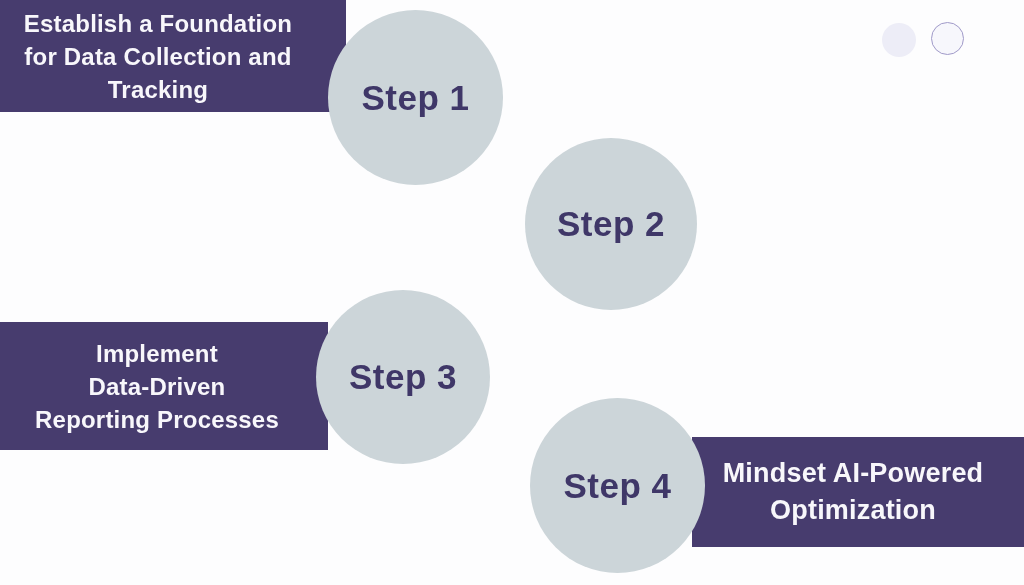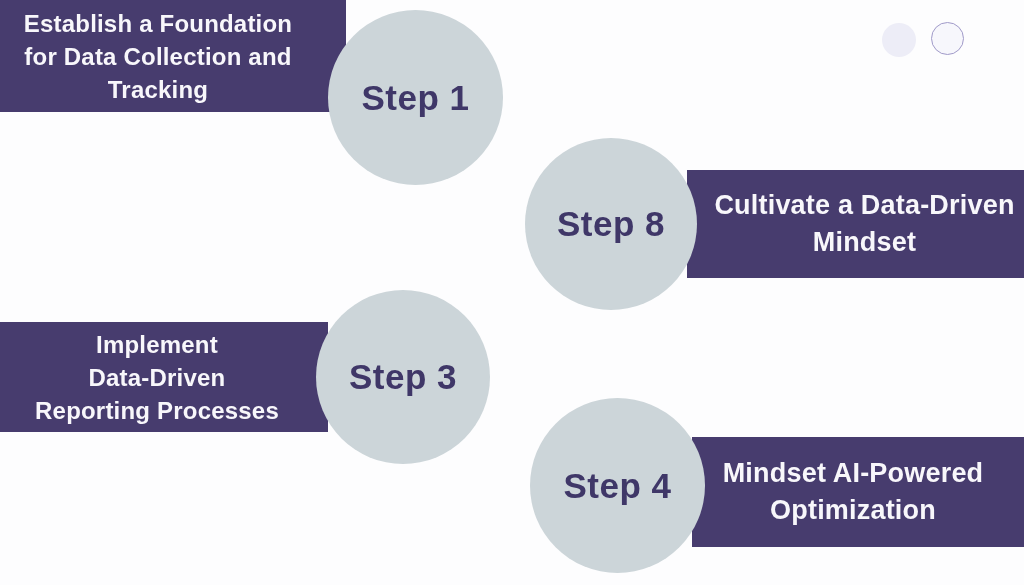--- a/index.html
+++ b/index.html
@@ -57,21 +57,21 @@
     font-weight:700;
     letter-spacing:0.5px;
   }
   
   .s1-banner{ left:0; top:42; width:346px; height:112px; padding-right:30px; }
   .s1-circle{ left:328px; top:10px; width:175px; height:175px; }
   
   .s2-banner{ left:687px; top:170px; width:337px; height:108px; padding-left:18px; }
   .s2-circle{ left:525px; top:138px; width:172px; height:172px; }
   
-  .s3-banner{ left:0; top:322px; width:328px; height:110px; padding-right:14px; }
+  .s3-banner{ left:0; top:322px; width:328px; height:128px; padding-right:14px; }
   .s3-circle{ left:316px; top:290px; width:174px; height:174px;justify-content:center; }
   
   .s4-banner{ left:692px; top:437px; width:332px; height:110px; padding-right:10px; }
   .s4-circle{ left:530px; top:398px; width:175px; height:175px; }
   
   .decor-dot{
     position:absolute;
     left:882px; top:23px;
     width:34px; height:34px;
     border-radius:50%;
@@ -96,26 +96,22 @@
 
   <div class="banner s1-banner">
     <div class="banner-title small">Establish a Foundation
 for Data Collection and
 Tracking</div>
   </div>
   <div class="circle s1-circle">
     <div class="step-label">Step 1</div>
   </div>
 
-  <div class="banner s2-banner">
-    <div class="banner-title large">Cultivate a Data-Driven
-Mindset</div>
-  </div>
   <div class="circle s2-circle">
-    <div class="step-label">Step 8</div>
+    <div class="step-label">Step 2</div>
   </div>
 
   <div class="banner s3-banner">
     <div class="banner-title small">Implement
 Data-Driven
 Reporting Processes</div>
   </div>
   <div class="circle s3-circle">
     <div class="step-label">Step 3</div>
   </div>

